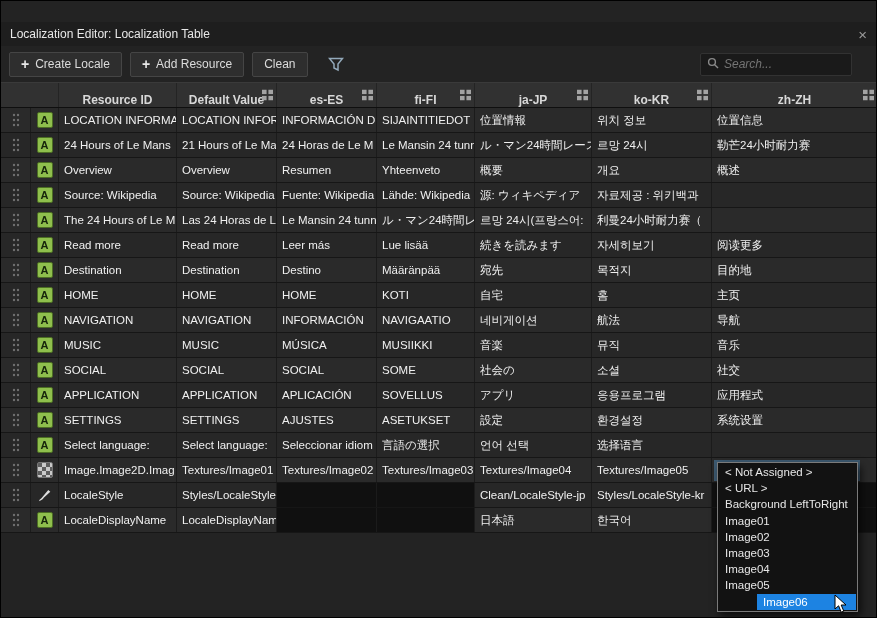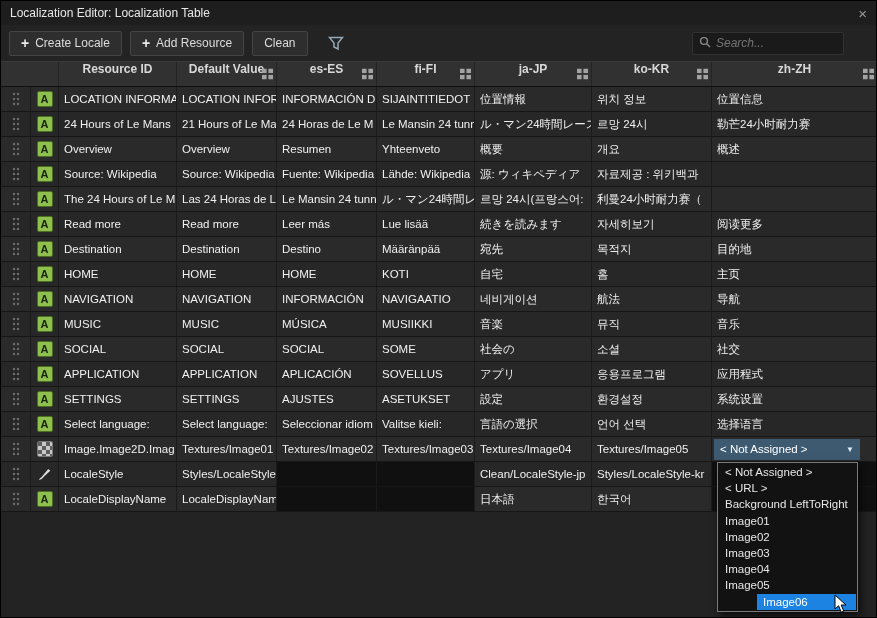--- a/index.html
+++ b/index.html
@@ -1,32 +1,32 @@
 <!DOCTYPE html>
 <html><head>
 <meta charset="utf-8">
 <style>
   * { margin:0; padding:0; box-sizing:border-box; }
   html,body { width:877px; height:618px; background:#1b1b1b; font-family:"Liberation Sans",sans-serif; overflow:hidden; }
   .window { position:relative; width:877px; height:618px; background:#232323; border:1px solid #000; overflow:hidden; }
 
-  .titlebar { height:24px; display:flex; align-items:center; padding:11px 9px; background:#1e1e1e; }
+  .titlebar { height:24px; display:flex; align-items:center; padding:11px 9px; background:#1e1e1e;margin-top:21px; }
   .title { color:#e8e8e8; font-size:12px; }
   .close { margin-left:auto; color:#9a9a9a; font-size:15px; line-height:15px; cursor:pointer; }
 
   .toolbar { height:36px; display:flex; align-items:center; gap:8px; padding:0 8px; background:#232323; }
   .tbtn { display:flex; align-items:center; gap:6px; height:25px; padding:0 11px; background:#2e2e2e; border:1px solid #454545; border-radius:2px; color:#dcdcdc; font-size:12px; cursor:pointer; }
   .plus { color:#e8e8e8; font-size:14px; font-weight:bold; line-height:12px; }
   .filter { margin-left:12px; display:flex; align-items:center; cursor:pointer; }
-  .search { margin-left:auto; margin-right:24px; display:flex; align-items:center; gap:5px; width:152px; height:23px; padding:0 6px; background:#1a1a1a; border:1px solid #323232; border-radius:2px; }
+  .search { margin-left:auto; margin-right:16px; display:flex; align-items:center; gap:5px; width:152px; height:23px; padding:0 6px; background:#1a1a1a; border:1px solid #323232; border-radius:2px; }
   .search input { flex:1; min-width:0; background:transparent; border:none; outline:none; color:#a6a6a6; font-size:12px; font-style:italic; }
 
   .grid-row { display:grid; grid-template-columns:30px 28px 118px 100px 100px 98px 117px 120px 166px; }
   .header-row { height:26px; background:#313131; border-top:1px solid #3a3a3a; border-bottom:1px solid #0f0f0f; }
-  .hcell { position:relative; display:flex; align-items:flex-start; justify-content:center; color:#d8d8d8; font-size:12px; font-weight:bold; border-right:1px solid #242424; overflow:hidden; white-space:nowrap; }
+  .hcell { position:relative; display:flex; align-items:flex-end; justify-content:center; color:#d8d8d8; font-size:12px; font-weight:bold; border-right:1px solid #242424; overflow:hidden; white-space:nowrap; }
   .hblank { grid-column:1 / 3; border-right:1px solid #242424; }
   .hicon { position:absolute; right:3px; top:50%; transform:translateY(-50%); display:flex; }
 
   .row { height:25px; background:#2a2a2a; border-bottom:1px solid #161616; color:#f0f0f0; font-size:11.5px; }
   .row.alt { background:#272727; }
   .cell { display:flex; align-items:center; padding:0 5px; overflow:hidden; white-space:nowrap; border-right:1px solid #1b1b1b; }
   .cell.drag { justify-content:center; padding:0; }
   .cell.icon { justify-content:center; padding:0; }
   .cell.empty { background:#101010; }
   .icoA { width:16px; height:16px; color:#16240a; font-size:11px; font-weight:bold; display:flex; align-items:center; justify-content:center; border-radius:2px; border:1px solid #4c6e23; }
@@ -490,21 +490,20 @@
               <circle cx="6" cy="12" r="1.2"></circle>
             </g>
           </svg>
         </div>
         <div class="cell icon">
           <span class="icoA" style="background: rgb(143, 191, 77);">A</span>
         </div>
         <div class="cell rid">Select language:</div>
         <div class="cell val">Select language:</div>
         <div class="cell val">Seleccionar idiom</div>
-        <div class="cell val">Valitse kieli:</div>
         <div class="cell val">言語の選択</div>
         <div class="cell val">언어 선택</div>
         <div class="cell val">选择语言</div>
       </div>
       <div class="grid-row row">
         <div class="cell drag">
           <svg width="8" height="14" viewBox="0 0 8 14">
             <g fill="#6f6f6f">
               <circle cx="2" cy="2" r="1.2"></circle>
               <circle cx="6" cy="2" r="1.2"></circle>

